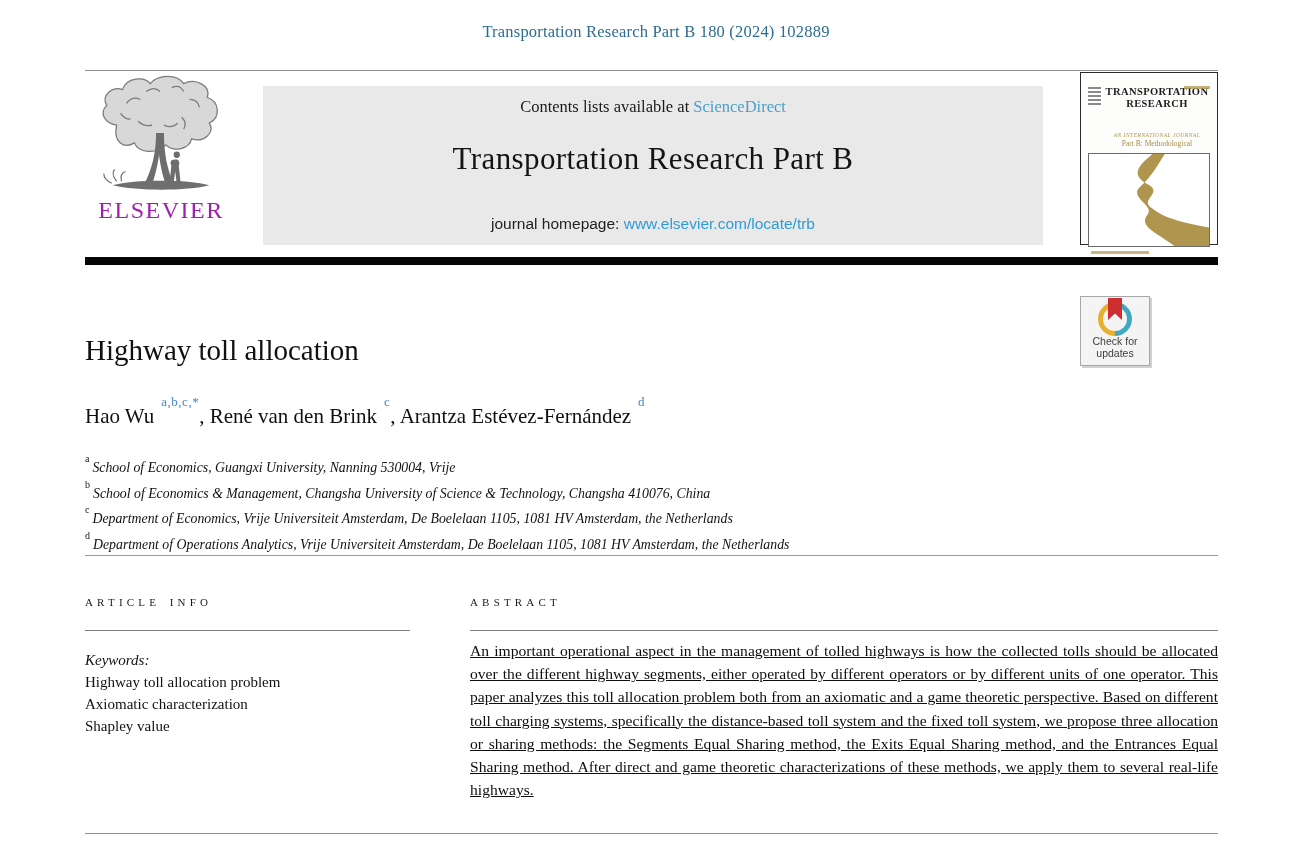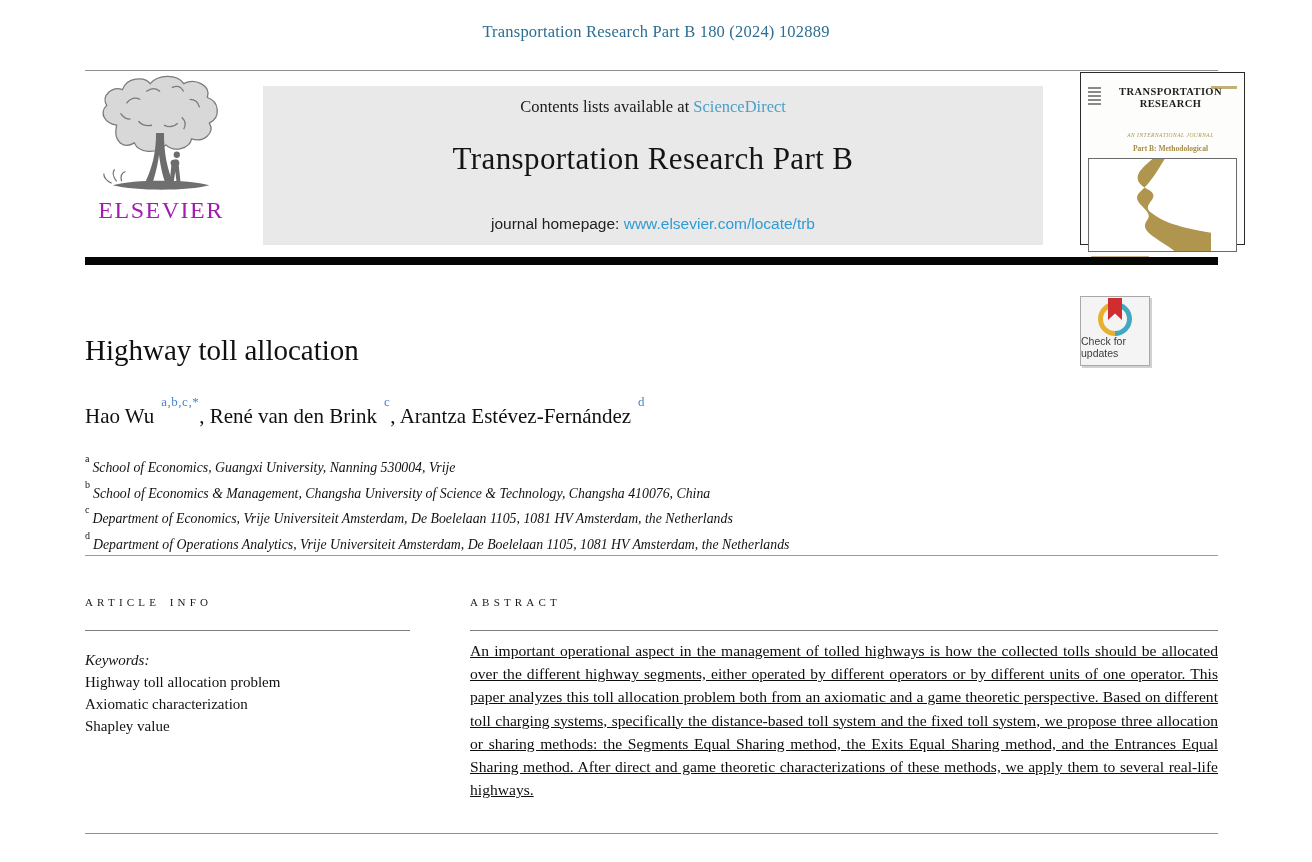--- a/index.html
+++ b/index.html
@@ -34,37 +34,37 @@
   .link-blue{color:#4a9fc9;text-decoration:none;cursor:pointer;}
   .banner-title{margin-top:24px;font-size:31px;color:#141414;letter-spacing:.4px;}
   .homepage-line{
     position:absolute;bottom:12px;left:0;width:100%;
     font-family:"Liberation Sans", sans-serif;font-size:15.5px;color:#222;
   }
   .link-url{color:#2f9bd6;text-decoration:none;cursor:pointer;}
 
   
   .cover{
-    position:absolute;left:1080px;top:72px;width:165px;height:173px;background:#fdfdfc;
+    position:absolute;left:1080px;top:72px;width:138px;height:173px;background:#fdfdfc;
     border:1px solid #2a2a2a;box-sizing:border-box;padding:6px 7px 5px 7px;
   }
   .cover-top{position:relative;height:44px;}
   .cover-minilogo{position:absolute;left:0;top:1px;width:13px;height:17px;}
   .cover-minilogo div{height:2px;background:#8a8a8a;margin-bottom:2px;}
   .cover-issn{position:absolute;right:0;top:0;width:26px;height:3px;background:#b0954e;opacity:.75;}
   .cover-title{
     margin-left:16px;text-align:center;font-size:10.5px;font-weight:bold;color:#1c1c1c;
     letter-spacing:.4px;line-height:12px;margin-top:7px;
   }
   .cover-sub{
     margin-left:16px;text-align:center;font-size:5.5px;color:#b0954e;font-style:italic;
     letter-spacing:.5px;margin-top:2px;
   }
   .cover-part{
-    margin-left:16px;text-align:center;font-size:7.5px;color:#a88c45;font-weight:bold;margin-top:6px;
+    margin-left:16px;text-align:center;font-size:7.5px;color:#a88c45;font-weight:normal;margin-top:1px;
   }
   .cover-art{
     margin-top:5px;border:1px solid #6b6b6b;height:92px;position:relative;overflow:hidden;background:#fff;
   }
   .cover-art svg{display:block;}
   .cover-footline{margin-top:4px;margin-left:3px;width:58px;height:3px;background:#b0954e;opacity:.7;}
 
   
   .black-bar{position:absolute;left:85px;top:257px;width:1133px;height:8px;background:#050505;}
 
@@ -76,21 +76,21 @@
   .ring{
     position:absolute;left:17px;top:5px;width:34px;height:34px;border-radius:50%;
     background:conic-gradient(from 15deg, #41a8c0 0deg 165deg, #e7b02f 165deg 360deg);
   }
   .ring-hole{position:absolute;left:5px;top:5px;width:24px;height:24px;border-radius:50%;background:#f4f4f4;}
   .bookmark{
     position:absolute;left:27px;top:1px;width:14px;height:22px;background:#cf2e31;
     clip-path:polygon(0 0,100% 0,100% 100%,50% 70%,0 100%);
   }
   .check-text{
-    position:absolute;bottom:6px;width:100%;text-align:left;
+    position:absolute;bottom:6px;width:100%;text-align:center;
     font-family:"Liberation Sans", sans-serif;font-size:10.5px;line-height:12px;color:#3c3c3c;
   }
 
   
   .article-title{position:absolute;left:85px;top:334px;font-size:29px;color:#101010;}
   .authors{position:absolute;left:85px;top:403px;font-size:21px;color:#101010;}
   .authors sup{
     color:#4a86c8;font-size:13px;position:relative;top:-9px;margin-left:7px;letter-spacing:.5px;
   }
   .affiliations{position:absolute;left:85px;top:452px;font-size:13.8px;line-height:21px;font-style:italic;color:#111;}

